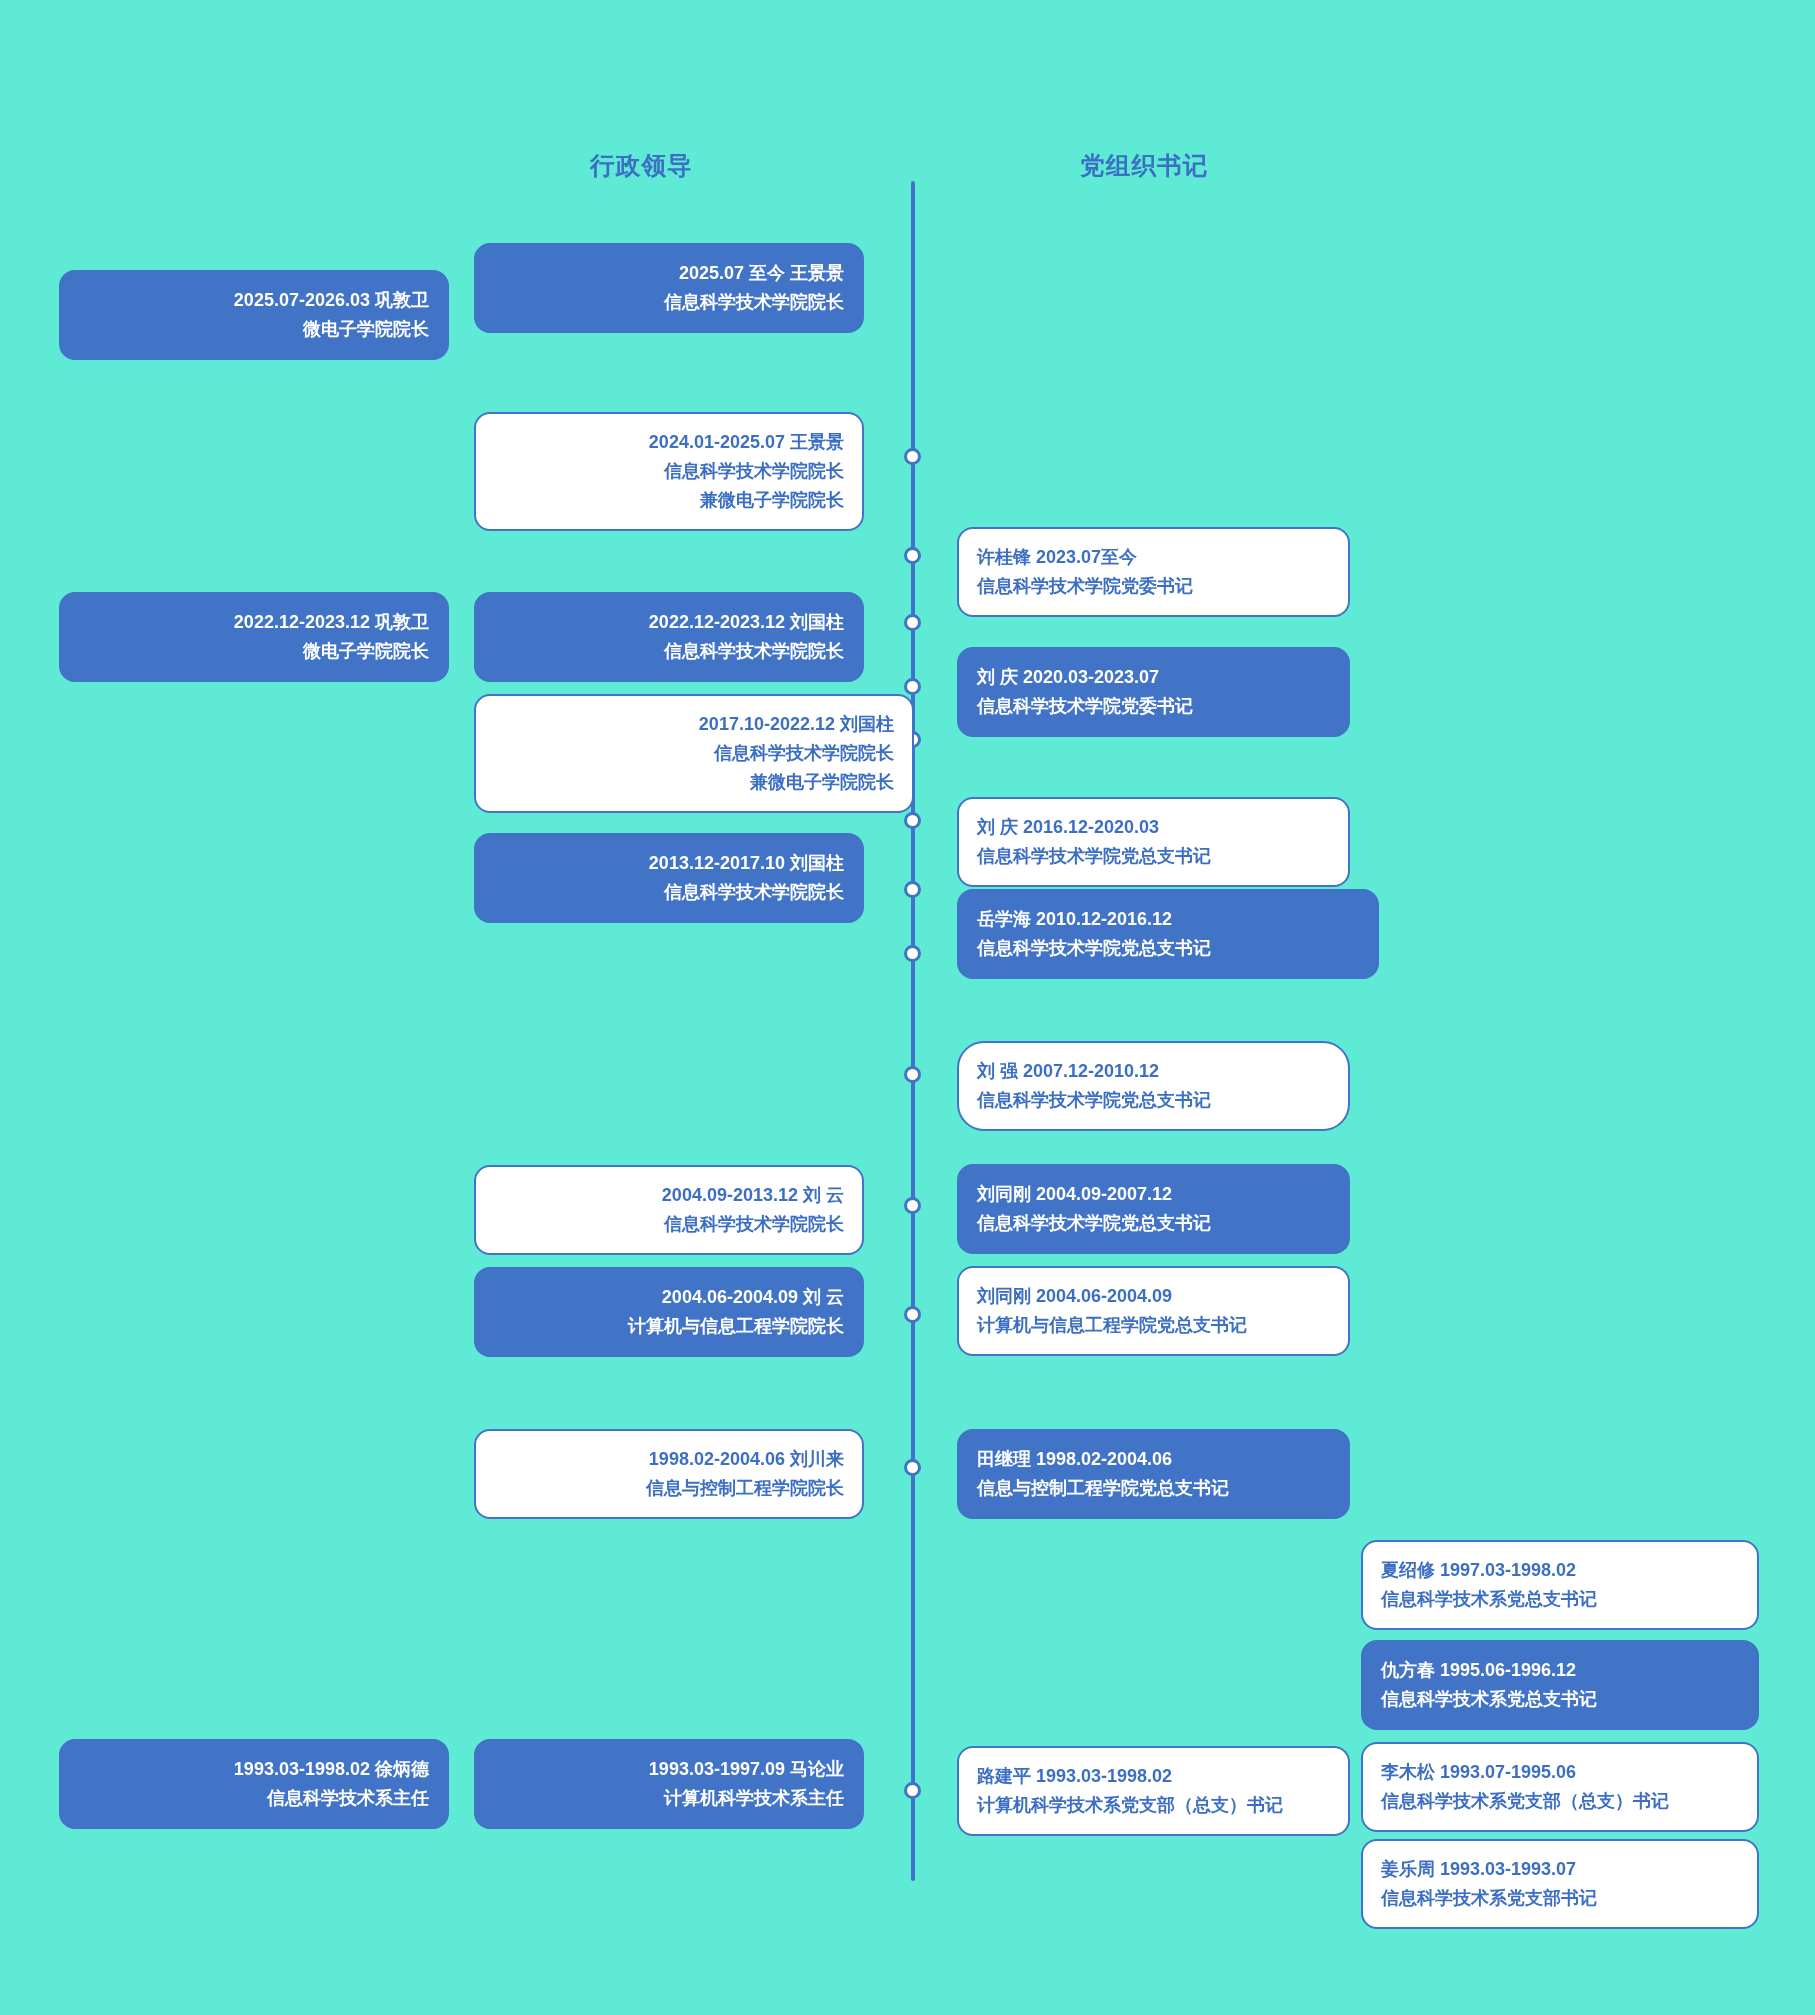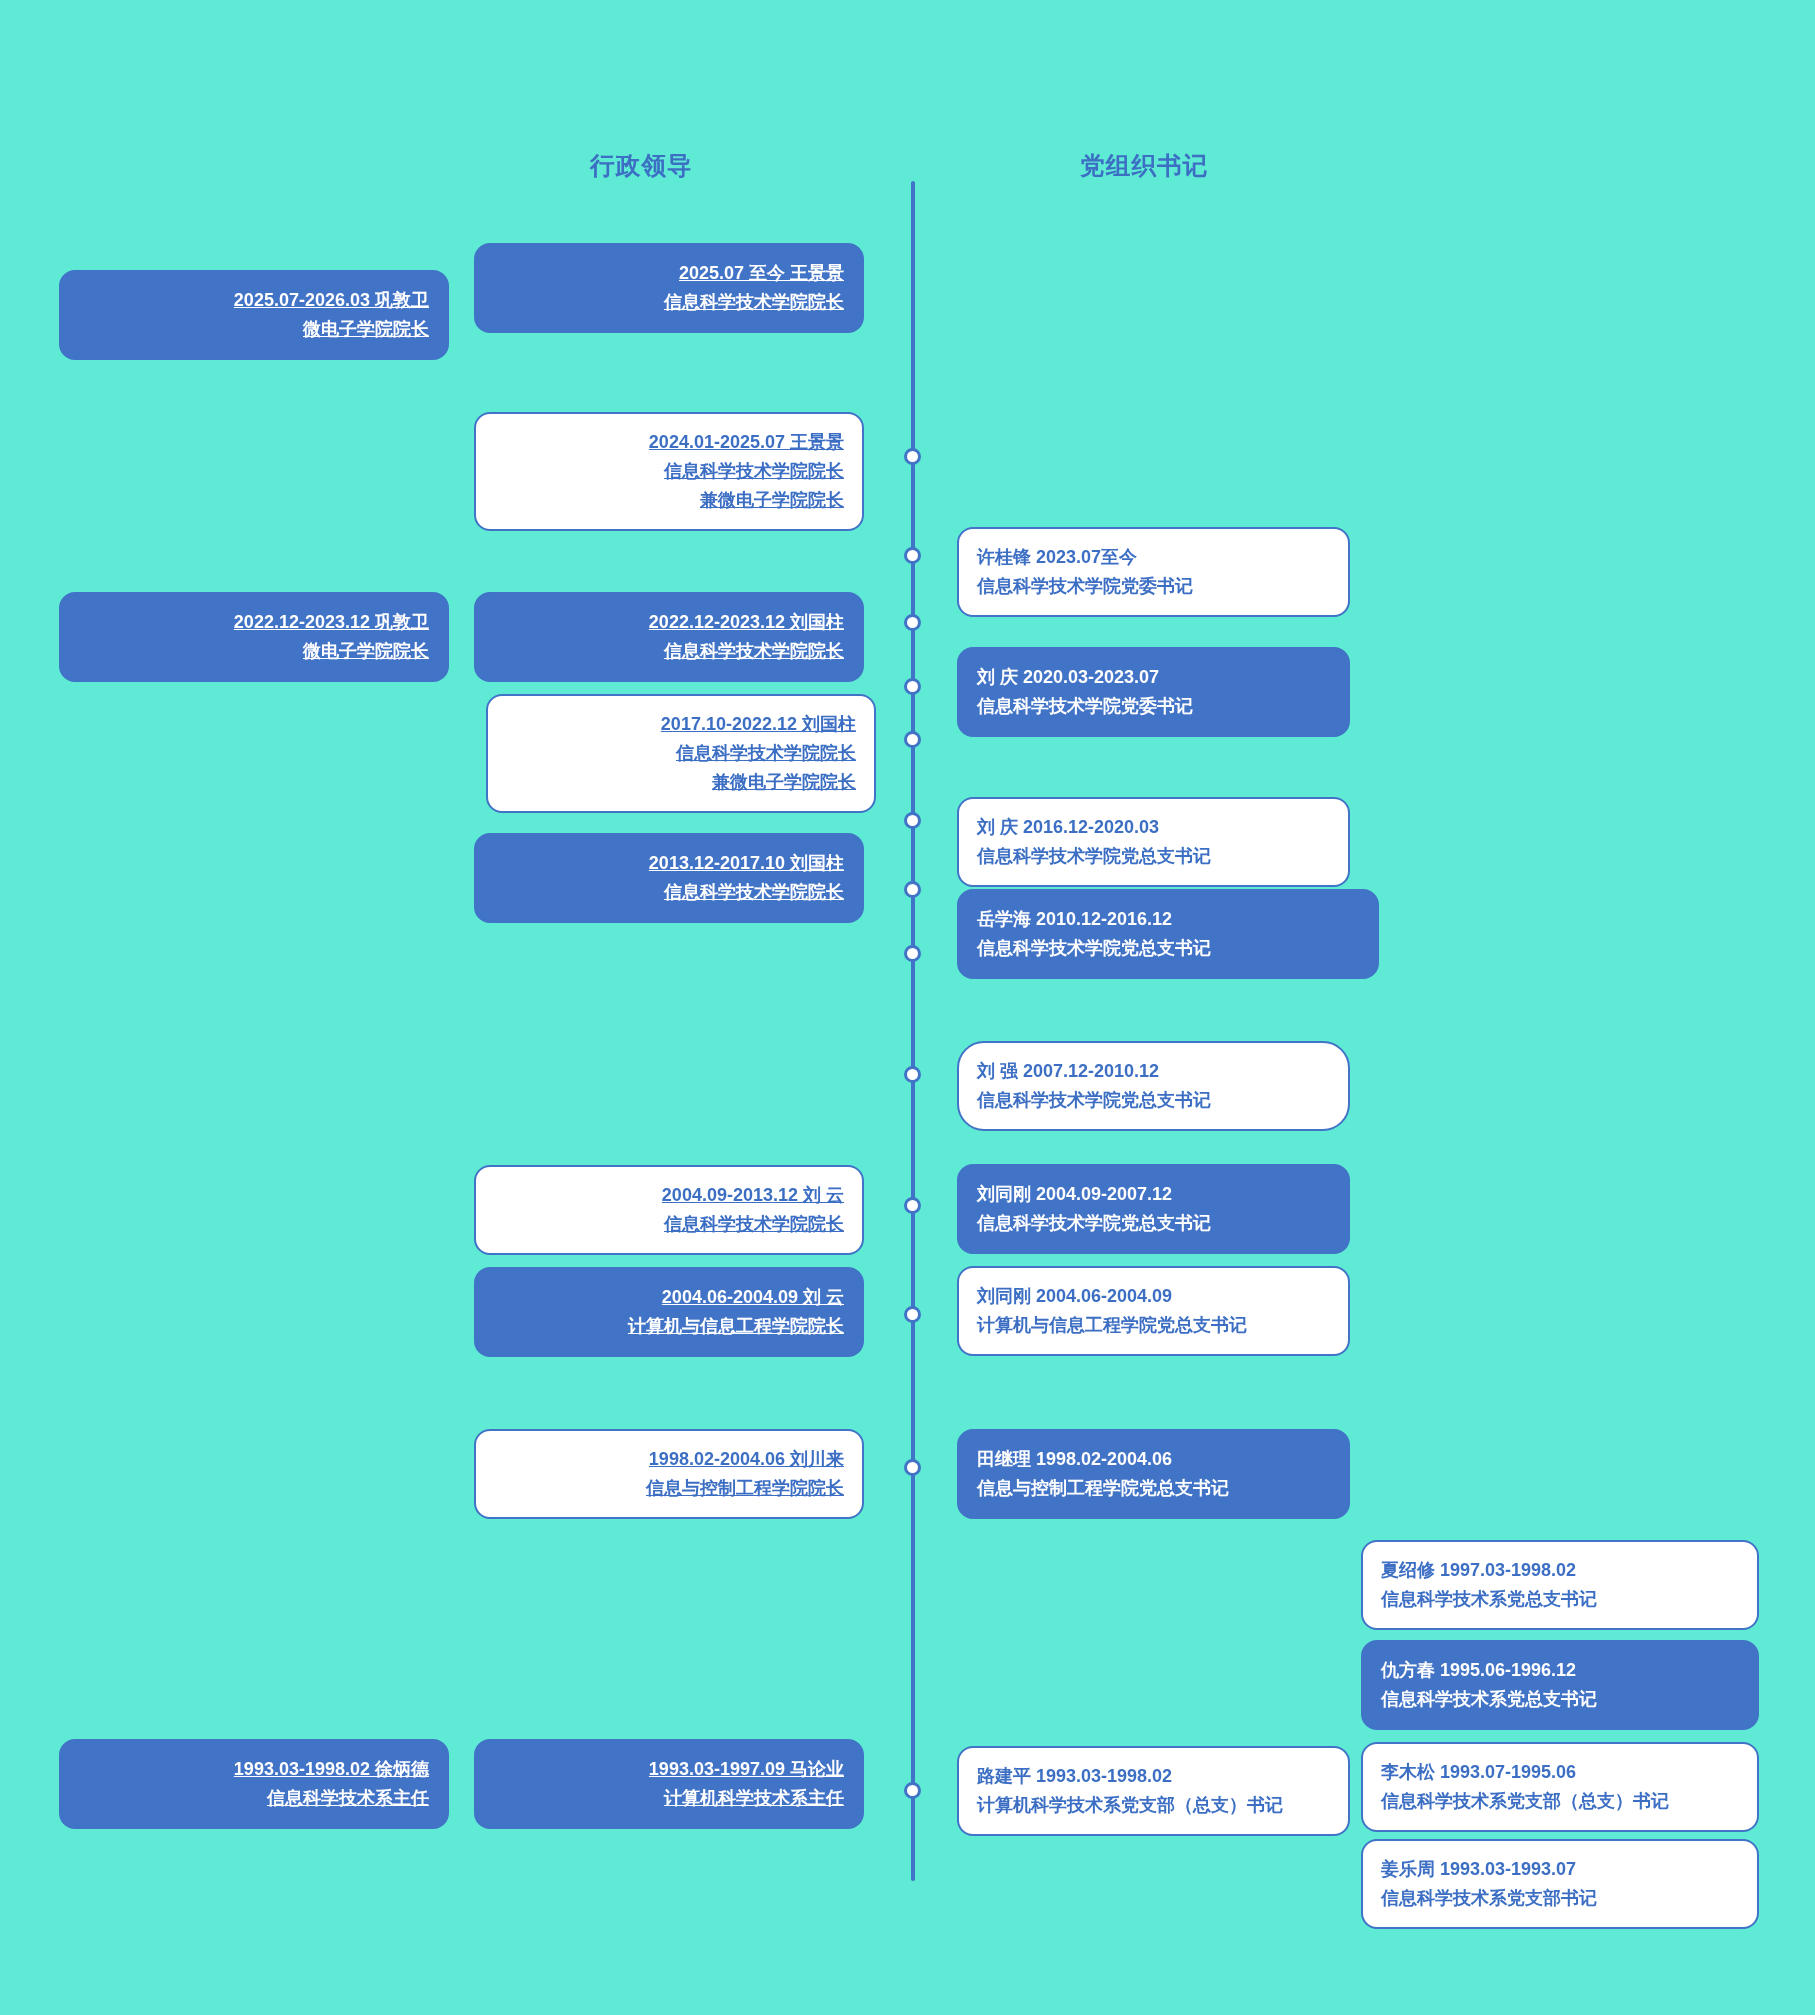--- a/index.html
+++ b/index.html
@@ -68,21 +68,21 @@
   .card.filled {
     background: #4173C7;
     border-color: #4173C7;
     color: #ffffff;
   }
   .card.outline {
     background: #ffffff;
     color: #3C6FC4;
   }
   .card .line { display: block; }
-  .card.align-right { text-align: right; text-decoration: underline; }
+  .card.align-right { text-align: right; }
   .card.align-left  { text-align: left; }
 
   
   .card.three-line { line-height: 1.62; }
 </style>
 </head>
 <body>
 
 <div id="canvas">
 
@@ -127,21 +127,21 @@
       </div>
       <div class="card outline align-right three-line" style="left: 474px; top: 412px; width: 390px;">
         <span class="line">2024.01-2025.07    王景景</span>
         <span class="line">信息科学技术学院院长</span>
         <span class="line">兼微电子学院院长</span>
       </div>
       <div class="card filled align-right" style="left: 474px; top: 592px; width: 390px;">
         <span class="line">2022.12-2023.12    刘国柱</span>
         <span class="line">信息科学技术学院院长</span>
       </div>
-      <div class="card outline align-right three-line" style="left: 486px; top: 694px; width: 390px;">
+      <div class="card outline align-right three-line" style="left: 474px; top: 694px; width: 440px;">
         <span class="line">2017.10-2022.12    刘国柱</span>
         <span class="line">信息科学技术学院院长</span>
         <span class="line">兼微电子学院院长</span>
       </div>
       <div class="card filled align-right" style="left: 474px; top: 833px; width: 390px;">
         <span class="line">2013.12-2017.10    刘国柱</span>
         <span class="line">信息科学技术学院院长</span>
       </div>
       <div class="card outline align-right" style="left: 474px; top: 1165px; width: 390px;">
         <span class="line">2004.09-2013.12    刘 云</span>

